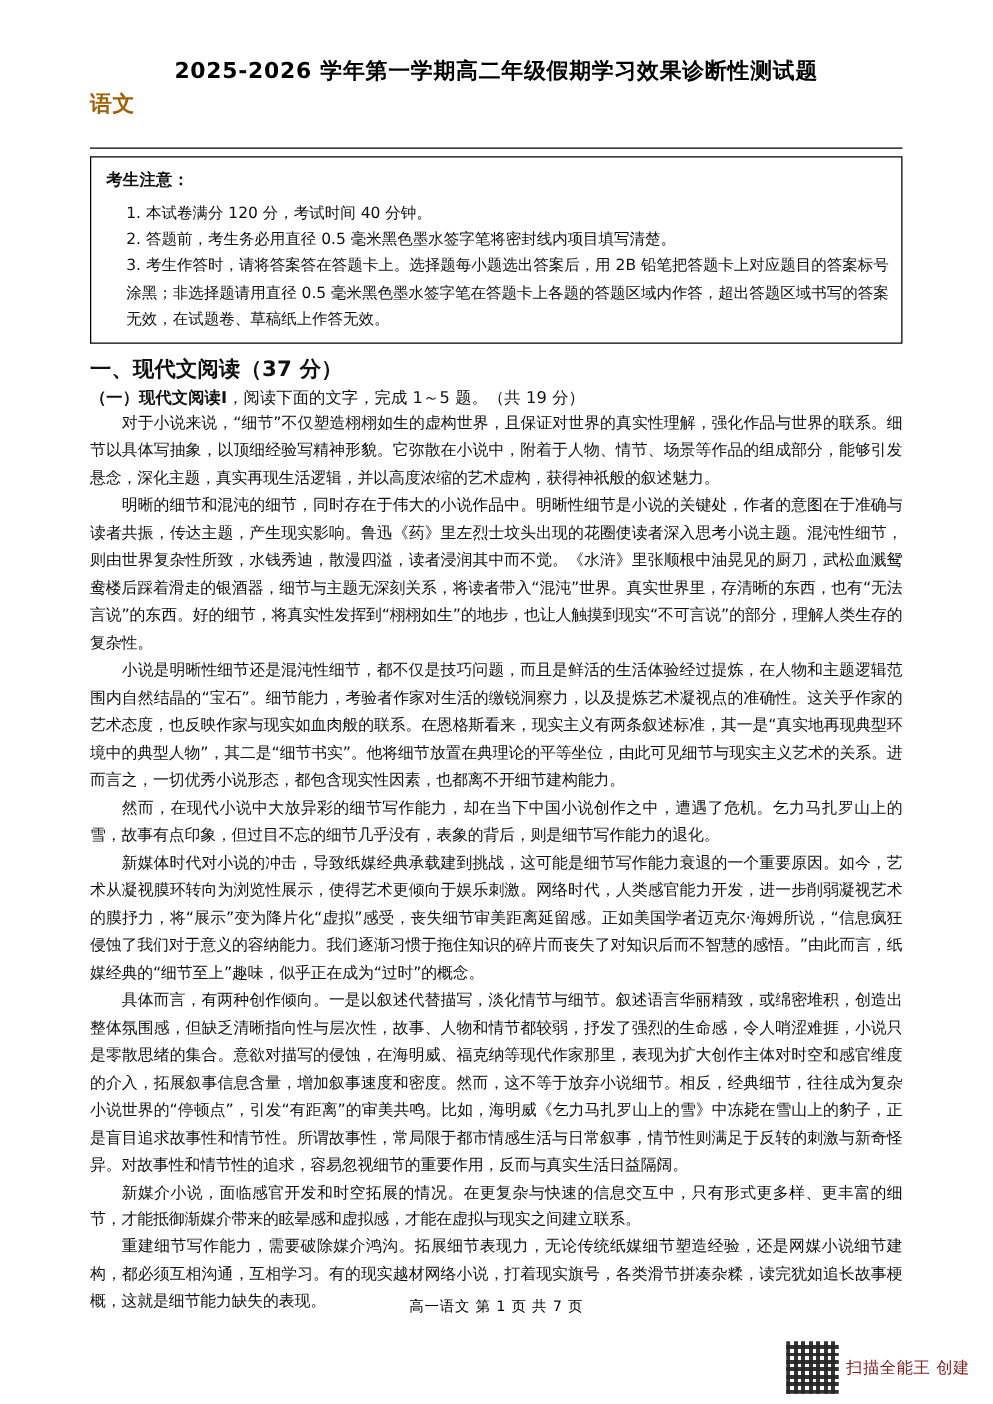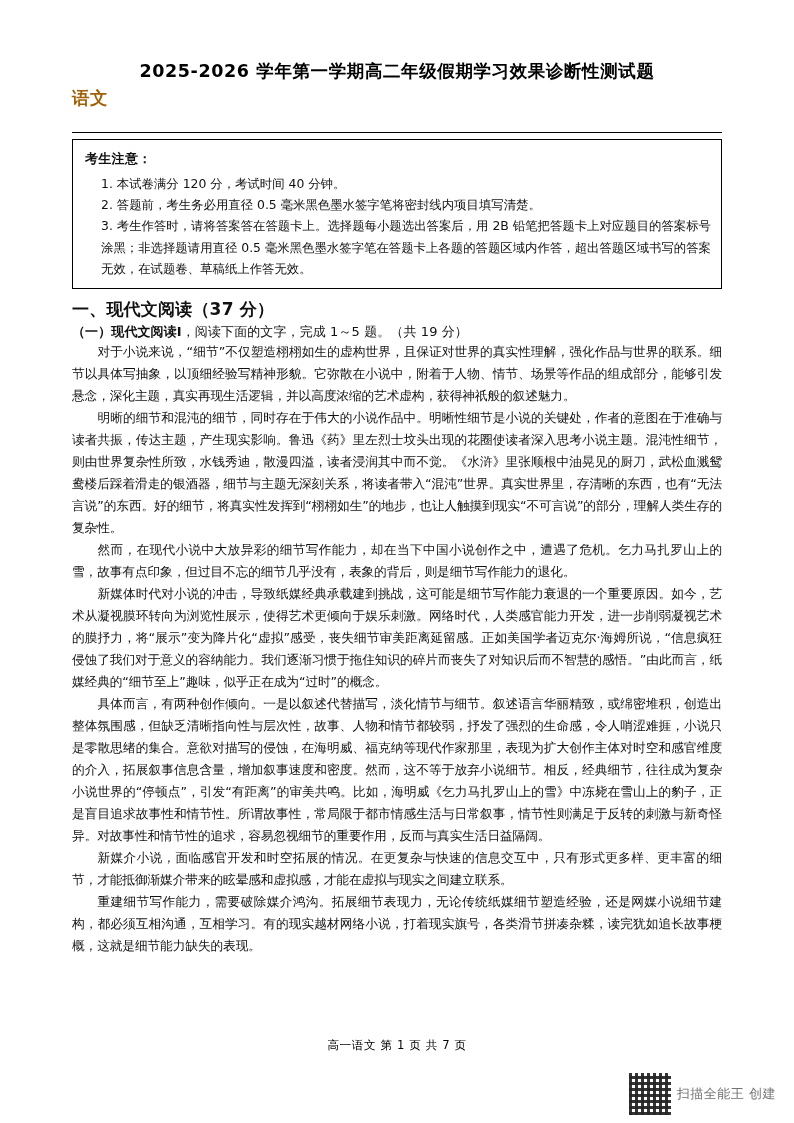--- a/index.html
+++ b/index.html
@@ -15,21 +15,21 @@
     position: relative;
     width: 794px;
     height: 1123px;
     margin: 0 auto;
     background: #ffffff;
     overflow: hidden;
   }
   .inner {
     position: absolute;
     left: 72px;
-    top: 58px;
+    top: 44px;
     width: 650px;
   }
   .doc-title {
     text-align: center;
     font-weight: bold;
     font-size: 17.5px;
     line-height: 1.55;
     letter-spacing: 0.6px;
     color: #000;
   }
@@ -107,21 +107,21 @@
     width: 42px;
     height: 42px;
     background:
       repeating-linear-gradient(90deg, #111 0 3px, #fff 3px 6px),
       repeating-linear-gradient(0deg, #111 0 3px, #fff 3px 6px);
     background-blend-mode: multiply;
     opacity: 0.85;
   }
   .wm-text {
     font-size: 13px;
-    color: #737373;
+    color: #7f1d1d;
     letter-spacing: 0.5px;
     white-space: nowrap;
   }
 </style>
 </head>
 <body>
 
 <div class="page">
   <div class="inner">
 
@@ -137,20 +137,21 @@
       <div class="notice-item">3. 考生作答时，请将答案答在答题卡上。选择题每小题选出答案后，用 2B 铅笔把答题卡上对应题目的答案标号涂黑；非选择题请用直径 0.5 毫米黑色墨水签字笔在答题卡上各题的答题区域内作答，超出答题区域书写的答案无效，在试题卷、草稿纸上作答无效。</div>
     </div>
 
     <div class="section-head">一、现代文阅读（37 分）</div>
     <div class="sub-head">
       <b>（一）现代文阅读Ⅰ</b><span>，阅读下面的文字，完成 1～5 题。（共 19 分）</span>
     </div>
 
     <p class="body-p">对于小说来说，“细节”不仅塑造栩栩如生的虚构世界，且保证对世界的真实性理解，强化作品与世界的联系。细节以具体写抽象，以顶细经验写精神形貌。它弥散在小说中，附着于人物、情节、场景等作品的组成部分，能够引发悬念，深化主题，真实再现生活逻辑，并以高度浓缩的艺术虚构，获得神祇般的叙述魅力。</p>
     <p class="body-p">明晰的细节和混沌的细节，同时存在于伟大的小说作品中。明晰性细节是小说的关键处，作者的意图在于准确与读者共振，传达主题，产生现实影响。鲁迅《药》里左烈士坟头出现的花圈使读者深入思考小说主题。混沌性细节，则由世界复杂性所致，水钱秀迪，散漫四溢，读者浸润其中而不觉。《水浒》里张顺根中油晃见的厨刀，武松血溅鸳鸯楼后踩着滑走的银酒器，细节与主题无深刻关系，将读者带入“混沌”世界。真实世界里，存清晰的东西，也有“无法言说”的东西。好的细节，将真实性发挥到“栩栩如生”的地步，也让人触摸到现实“不可言说”的部分，理解人类生存的复杂性。</p>
+    <p class="body-p">小说是明晰性细节还是混沌性细节，都不仅是技巧问题，而且是鲜活的生活体验经过提炼，在人物和主题逻辑范围内自然结晶的“宝石”。细节能力，考验者作家对生活的缴锐洞察力，以及提炼艺术凝视点的准确性。这关乎作家的艺术态度，也反映作家与现实如血肉般的联系。在恩格斯看来，现实主义有两条叙述标准，其一是“真实地再现典型环境中的典型人物”，其二是“细节书实”。他将细节放置在典理论的平等坐位，由此可见细节与现实主义艺术的关系。进而言之，一切优秀小说形态，都包含现实性因素，也都离不开细节建构能力。</p>
     <p class="body-p">然而，在现代小说中大放异彩的细节写作能力，却在当下中国小说创作之中，遭遇了危机。乞力马扎罗山上的雪，故事有点印象，但过目不忘的细节几乎没有，表象的背后，则是细节写作能力的退化。</p>
     <p class="body-p">新媒体时代对小说的冲击，导致纸媒经典承载建到挑战，这可能是细节写作能力衰退的一个重要原因。如今，艺术从凝视膜环转向为浏览性展示，使得艺术更倾向于娱乐刺激。网络时代，人类感官能力开发，进一步削弱凝视艺术的膜抒力，将“展示”变为降片化“虚拟”感受，丧失细节审美距离延留感。正如美国学者迈克尔·海姆所说，“信息疯狂侵蚀了我们对于意义的容纳能力。我们逐渐习惯于拖住知识的碎片而丧失了对知识后而不智慧的感悟。”由此而言，纸媒经典的“细节至上”趣味，似乎正在成为“过时”的概念。</p>
     <p class="body-p">具体而言，有两种创作倾向。一是以叙述代替描写，淡化情节与细节。叙述语言华丽精致，或绵密堆积，创造出整体氛围感，但缺乏清晰指向性与层次性，故事、人物和情节都较弱，抒发了强烈的生命感，令人哨涩难捱，小说只是零散思绪的集合。意欲对描写的侵蚀，在海明威、福克纳等现代作家那里，表现为扩大创作主体对时空和感官维度的介入，拓展叙事信息含量，增加叙事速度和密度。然而，这不等于放弃小说细节。相反，经典细节，往往成为复杂小说世界的“停顿点”，引发“有距离”的审美共鸣。比如，海明威《乞力马扎罗山上的雪》中冻毙在雪山上的豹子，正是盲目追求故事性和情节性。所谓故事性，常局限于都市情感生活与日常叙事，情节性则满足于反转的刺激与新奇怪异。对故事性和情节性的追求，容易忽视细节的重要作用，反而与真实生活日益隔阔。</p>
     <p class="body-p">新媒介小说，面临感官开发和时空拓展的情况。在更复杂与快速的信息交互中，只有形式更多样、更丰富的细节，才能抵御渐媒介带来的眩晕感和虚拟感，才能在虚拟与现实之间建立联系。</p>
     <p class="body-p">重建细节写作能力，需要破除媒介鸿沟。拓展细节表现力，无论传统纸媒细节塑造经验，还是网媒小说细节建构，都必须互相沟通，互相学习。有的现实越材网络小说，打着现实旗号，各类滑节拼凑杂糅，读完犹如追长故事梗概，这就是细节能力缺失的表现。</p>
 
   </div>
 
   <div class="footer">高一语文 第 1 页 共 7 页</div>
 

